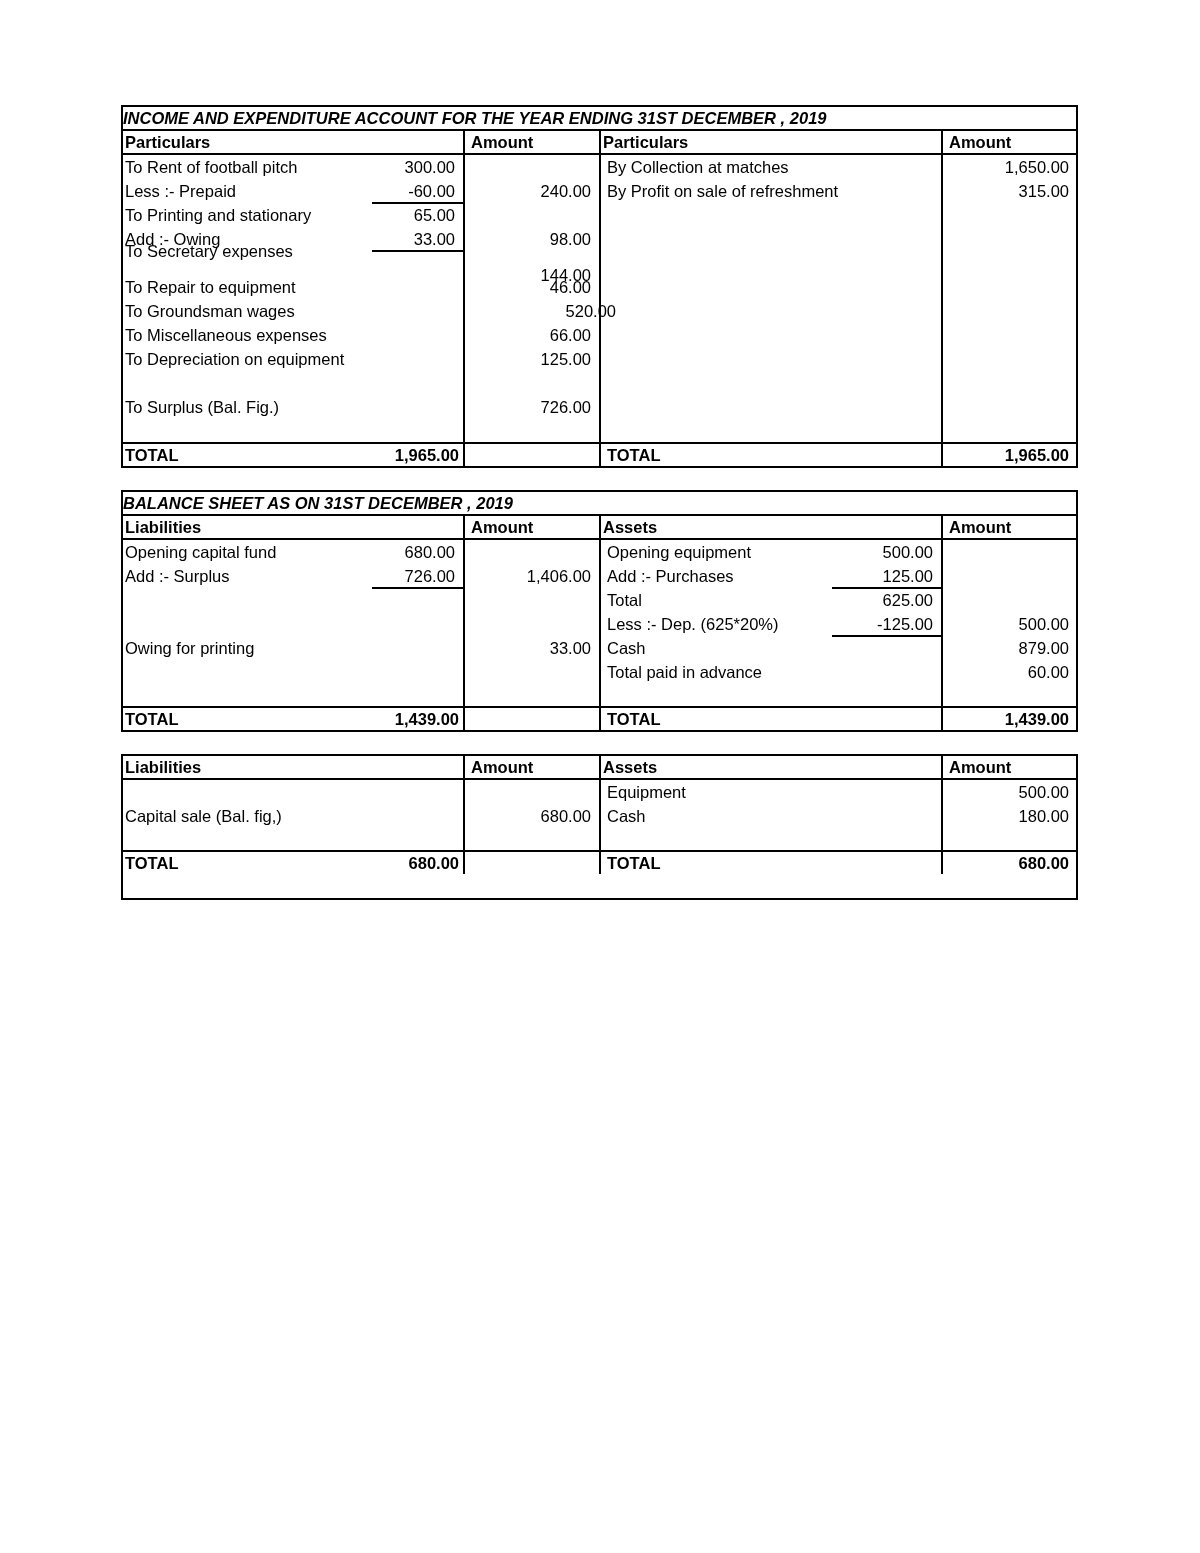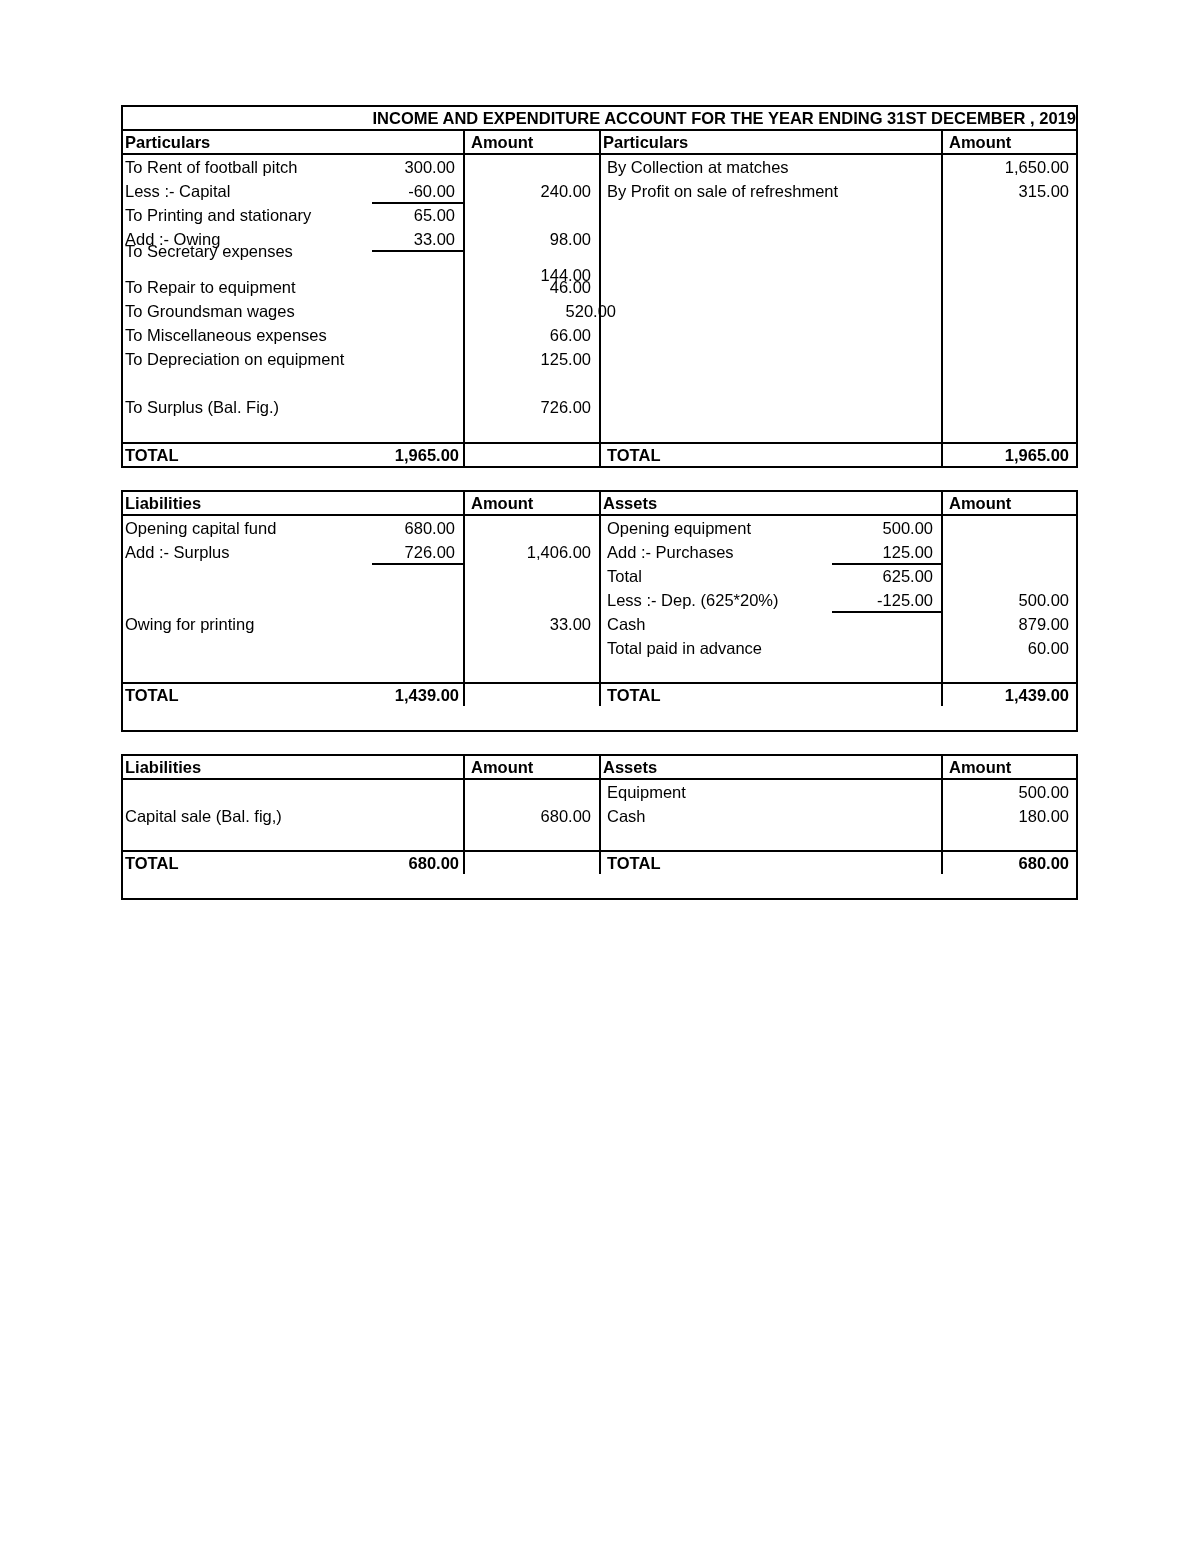--- a/index.html
+++ b/index.html
@@ -1,19 +1,19 @@
 <!DOCTYPE html>
 <html><head>
   <meta charset="utf-8">
   <style>
     html, body { margin: 0; padding: 0; background: #ffffff; }
     body { width: 1200px; height: 1553px; position: relative; font-family: "Liberation Sans", "DejaVu Sans", sans-serif; color: #000; }
     .tbl { position: absolute; left: 121px; width: 957px; border: 2px solid #000; box-sizing: border-box; }
     .row { position: relative; box-sizing: border-box; }
-    .title { height: 24px; border-bottom: 2px solid #000; text-align: right; font-weight: bold; font-size: 16.5px; line-height: 22px; }
+    .title { height: 24px; border-bottom: 2px solid #000; text-align: left; font-weight: bold; font-size: 16.5px; line-height: 22px; font-style: italic; }
     .hdr { height: 24px; border-bottom: 2px solid #000; font-weight: bold; font-size: 16.5px; line-height: 22px; }
     .body { position: relative; }
     .total { height: 24px; border-top: 2px solid #000; font-weight: bold; font-size: 16.5px; line-height: 22px; }
     .vline { position: absolute; top: 0; bottom: 0; width: 2px; background: #000; }
     .cell { position: absolute; white-space: nowrap; font-size: 16.5px; line-height: 24px; }
     .r { text-align: center; }
     .b { font-weight: bold; }
     .uline { position: absolute; height: 2px; background: #000; }
   </style>
 </head>
@@ -33,21 +33,21 @@
   <div class="body" style="height:287px;">
     <div class="vline" style="left:340px"></div>
     <div class="vline" style="left:476px"></div>
     <div class="vline" style="left:818px"></div>
 
     <div>
       <span class="cell" style="left:2px;top:0">To Rent of football pitch</span>
       <span class="cell r" style="right:621px;top:0">300.00</span>
     </div>
     <div>
-      <span class="cell" style="left:2px;top:24px">Less :- Capital</span>
+      <span class="cell" style="left:2px;top:24px">Less :- Prepaid</span>
       <span class="cell r" style="right:621px;top:24px">-60.00</span>
       <span class="cell r" style="right:485px;top:24px">240.00</span>
     </div>
     <div class="uline" style="left:249px;width:91px;top:47px"></div>
     <div>
       <span class="cell" style="left:2px;top:48px">To Printing and stationary</span>
       <span class="cell r" style="right:621px;top:48px">65.00</span>
     </div>
     <div>
       <span class="cell" style="left:2px;top:72px">Add :- Owing</span>
@@ -94,20 +94,21 @@
     <div class="vline" style="left:476px"></div>
     <div class="vline" style="left:818px"></div>
     <span class="cell b" style="left:2px;line-height:22px">TOTAL</span>
     <span class="cell b r" style="right:617px;line-height:22px">1,965.00</span>
     <span class="cell b" style="left:484px;line-height:22px">TOTAL</span>
     <span class="cell b r" style="right:7px;line-height:22px">1,965.00</span>
   </div>
 </div>
 
 <div class="tbl" style="top:490px;height:242px;">
+  <div class="row title">BALANCE SHEET AS ON 31ST DECEMBER  , 2019</div>
   <div class="row hdr">
     <div class="vline" style="left:340px"></div>
     <div class="vline" style="left:476px"></div>
     <div class="vline" style="left:818px"></div>
     <span class="cell" style="left:2px;line-height:22px">Liabilities</span>
     <span class="cell" style="left:348px;line-height:22px">Amount</span>
     <span class="cell" style="left:480px;line-height:22px">Assets</span>
     <span class="cell" style="left:826px;line-height:22px">Amount</span>
   </div>
   <div class="body" style="height:166px;">

